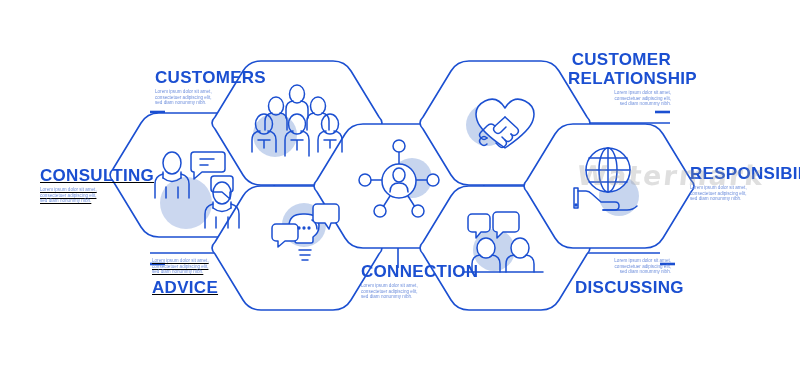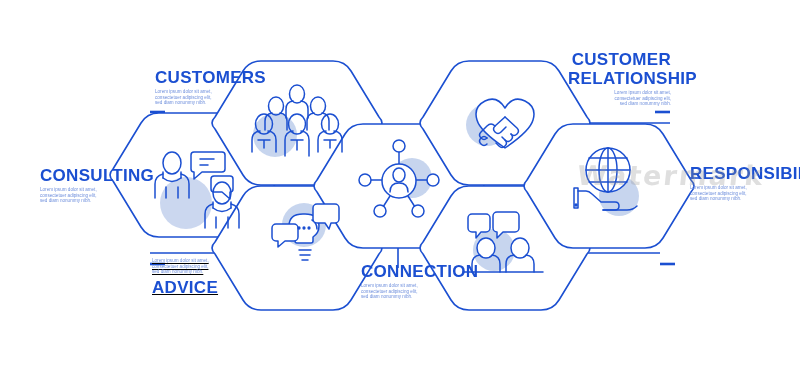--- a/index.html
+++ b/index.html
@@ -184,21 +184,21 @@
         <ellipse cx="608" cy="170" rx="9" ry="22"></ellipse>
         <path d="M 608 148 v44"></path>
         <path d="M 578 191 h8 q 3 0 6 3 l 9 8 h14 q 4 0 4 4 q 0 4 -4 4 h-12"></path>
         <path d="M 603 210 h24 q 6 0 10 -4"></path>
         <path d="M 574 188 h4 v20 h-4 z"></path>
         <circle cx="576" cy="205" r="1" fill="#1b4fd1"></circle>
       </g>
     </g>
   </svg>
 
-  <div class="label" style="left:40px;top:166px;width:92px;">
+  <div class="label" style="left:40px;top:166px;width:92px;text-decoration:underline;">
     <div class="ttl">CONSULTING</div>
     <div class="body">Lorem ipsum dolor sit amet,
 consectetuer adipiscing elit,
 sed diam nonummy nibh.</div>
   </div>
 
   <div class="label" style="left:155px;top:68px;width:92px;">
     <div class="ttl">CUSTOMERS</div>
     <div class="body">Lorem ipsum dolor sit amet,
 consectetuer adipiscing elit,
@@ -220,20 +220,26 @@
   </div>
 
   <div class="label r" style="left:568px;top:50px;width:103px;">
     <div class="ttl">CUSTOMER
 RELATIONSHIP</div>
     <div class="body">Lorem ipsum dolor sit amet,
 consectetuer adipiscing elit,
 sed diam nonummy nibh.</div>
   </div>
 
+  <div class="label bot r" style="left:575px;top:258px;width:96px;">
+    <div class="body">Lorem ipsum dolor sit amet,
+consectetuer adipiscing elit,
+sed diam nonummy nibh.</div>
+    <div class="ttl">DISCUSSING</div>
+  </div>
 
   <div class="label" style="left:690px;top:164px;width:100px;">
     <div class="ttl">RESPONSIBILITY</div>
     <div class="body">Lorem ipsum dolor sit amet,
 consectetuer adipiscing elit,
 sed diam nonummy nibh.</div>
   </div>
 
   <div class="wm">Watermark</div>
 

